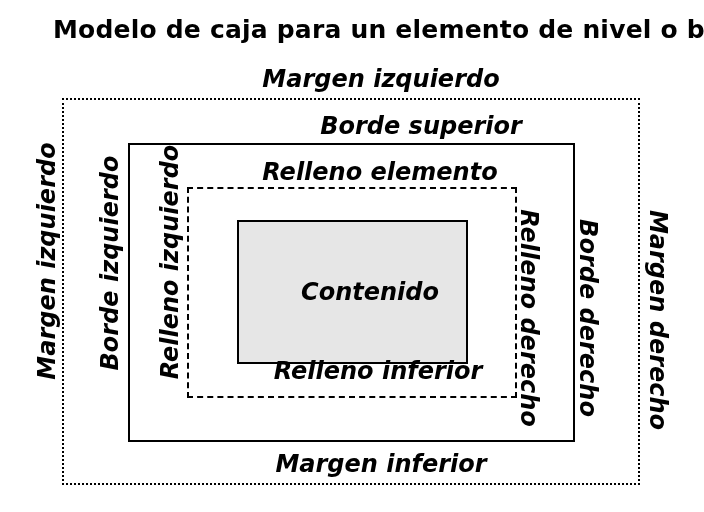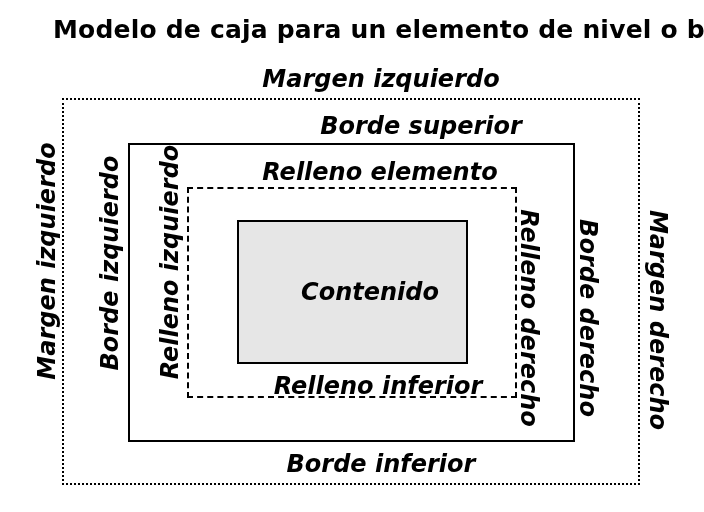--- a/index.html
+++ b/index.html
@@ -70,28 +70,28 @@
 <div class="stage" style="--bg: #ffffff; --text: #000000; --line: #000000; --fill: #e6e6e6;">
 
   <div class="title">Modelo de caja para un elemento de nivel o bloque</div>
 
   <div class="box margin-box"></div>
   <div class="box border-box"></div>
   <div class="box padding-box"></div>
   <div class="box content-box"></div>
 
   <div class="lbl h-lbl" style="left:381px; top:67px;">Margen izquierdo</div>
-  <div class="lbl h-lbl" style="left:381px; top:452px;">Borde inferior</div>
+  <div class="lbl h-lbl" style="left:381px; top:452px;">Margen inferior</div>
   <div class="lbl v-lbl-left" style="left:47px;  top:261px;">Margen izquierdo</div>
   <div class="lbl v-lbl-right" style="left:658px; top:320px;">Margen derecho</div>
 
   <div class="lbl h-lbl" style="left:383px; top:114px;margin-left:38px;">Borde superior</div>
   <div class="lbl v-lbl-left" style="left:110px; top:263px;">Borde izquierdo</div>
   <div class="lbl v-lbl-right" style="left:588px; top:318px;">Borde derecho</div>
 
   <div class="lbl h-lbl" style="left:380px; top:160px;">Relleno elemento</div>
-  <div class="lbl h-lbl" style="left:378px; top:374px;">Relleno inferior</div>
+  <div class="lbl h-lbl" style="left:378px; top:359px;">Relleno inferior</div>
   <div class="lbl v-lbl-left" style="left:170px; top:262px;">Relleno izquierdo</div>
   <div class="lbl v-lbl-right" style="left:529px; top:318px;">Relleno derecho</div>
 
   <div class="lbl content-lbl" style="left:370px; top:292px;">Contenido</div>
 
 </div>
 
 </body></html>

